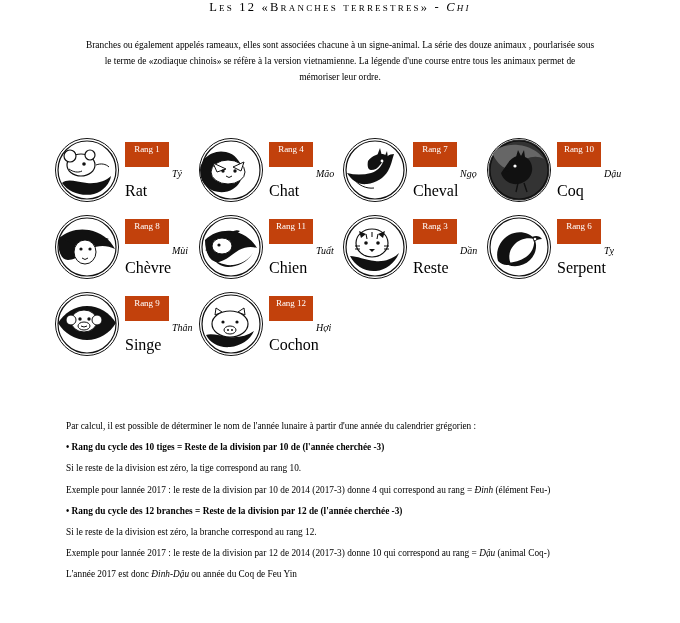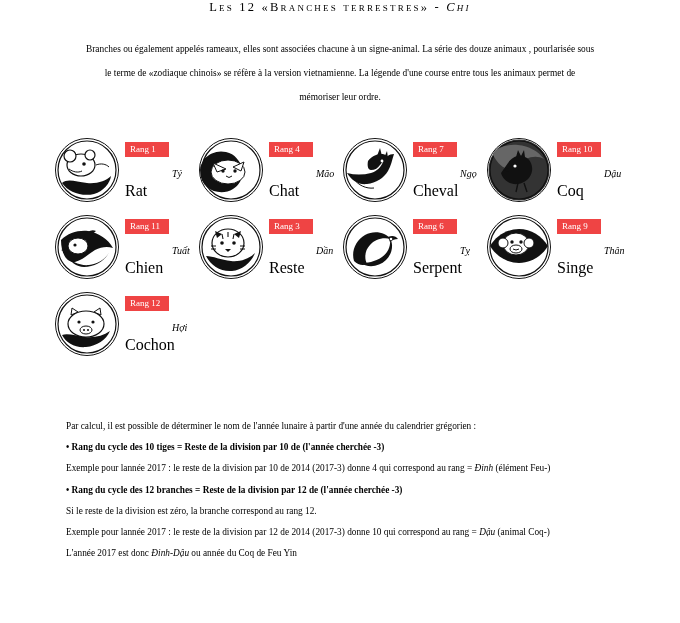--- a/index.html
+++ b/index.html
@@ -33,21 +33,21 @@
   }
   .title .lead { font-weight: 400; }
   .title .ital { font-style: italic; }
 
   
   .intro {
     width: 510px;
     margin: 22px auto 0 auto;
     text-align: center;
     font-size: 9.4px;
-    line-height: 24px;
+    line-height: 16px;
   }
 
   
   .grid {
     position: absolute;
     top: 138px;
     left: 55px;
     width: 576px;
     display: grid;
     grid-template-columns: repeat(4, 144px);
@@ -68,25 +68,26 @@
     background: #ffffff;
     border: 1px solid #111;
   }
   .medallion svg { display: block; }
 
   .rank {
     position: absolute;
     left: 70px;
     top: 4px;
     min-width: 44px;
-    height: 15px;
+    height: 25px;
     line-height: 15px;
-    background: #ef4444;
+    background: #c2410c;
     color: #ffffff;
     font-size: 9px;
+    text-align: center;
     padding: 0 5px;
     box-sizing: border-box;
     white-space: nowrap;
     font-family: "Liberation Serif", serif;
   }
   .name-viet {
     position: absolute;
     left: 70px;
     top: 30px;
     font-style: italic;
@@ -199,20 +200,38 @@
           <path d="M30 44l-2 9M36 44l3 9" stroke="#111" stroke-width="1.4" fill="none"></path>
         </svg>
       </div>
       <div class="rank">Rang 10</div>
       <div class="name-viet">Dậu</div>
       <div class="name-fr">Coq</div>
     </div>
 
 
 
+    <div class="cell">
+      <div class="medallion">
+        <svg width="62" height="62" viewBox="0 0 62 62">
+          <circle cx="31" cy="31" r="30.5" fill="#fff"></circle>
+          <circle cx="31" cy="31" r="29" fill="none" stroke="#111" stroke-width="1.2"></circle>
+          <path d="M3 22c8-7 19-10 30-8 11 2 21 9 26 19-8-4-17-4-25 0-8 4-14 11-22 11-7 0-11-10-9-22z" fill="#111"></path>
+          <ellipse cx="29" cy="36" rx="11" ry="12" fill="#fff" stroke="#111" stroke-width="1"></ellipse>
+          <circle cx="25" cy="33" r="1.6" fill="#111"></circle>
+          <circle cx="34" cy="33" r="1.6" fill="#111"></circle>
+          <path d="M26 42q3 3 6 0" fill="none" stroke="#111" stroke-width="1"></path>
+          <path d="M19 26c-4-4-9-5-13-3 4 1 8 3 11 6z" fill="#111"></path>
+          <path d="M40 26c4-4 9-5 13-3-4 1-8 3-11 6z" fill="#111"></path>
+        </svg>
+      </div>
+      <div class="rank">Rang 8</div>
+      <div class="name-viet">Mùi</div>
+      <div class="name-fr">Chèvre</div>
+    </div>
 
     <div class="cell">
       <div class="medallion">
         <svg width="62" height="62" viewBox="0 0 62 62">
           <circle cx="31" cy="31" r="30.5" fill="#fff"></circle>
           <circle cx="31" cy="31" r="29" fill="none" stroke="#111" stroke-width="1.2"></circle>
           <path d="M5 24c7-7 17-10 27-9 11 2 20 8 25 17-6-2-12-1-18 2-7 4-12 10-20 12-8 1-14-8-14-22z" fill="#111"></path>
           <path d="M8 36c5 9 15 14 25 13 9-1 17-6 21-14-5 10-15 16-26 16-8 0-15-6-20-15z" fill="#111"></path>
           <ellipse cx="22" cy="30" rx="10" ry="8" fill="#fff" stroke="#111" stroke-width="1"></ellipse>
           <circle cx="19" cy="29" r="1.6" fill="#111"></circle>
@@ -304,20 +323,21 @@
     </div>
 
   </div>
 
   <div class="notes">
     <p class="tight">Par calcul, il est possible de déterminer le nom de l'année lunaire à partir d'une année du calendrier grégorien :</p>
     <p class="tight">
       <span class="bullet">•</span>
       <span class="b">Rang du cycle des 10 tiges = Reste de la division par 10 de (l'année cherchée -3)</span>
     </p>
+    <p class="tight">Si le reste de la division est zéro, la tige correspond au rang 10.</p>
     <p>
       <span>Exemple  pour lannée 2017 : le reste de la division par 10 de 2014 (2017-3) donne 4 qui correspond au rang = </span><span class="i">Ðinh</span><span> (élément Feu-)</span>
     </p>
     <p class="tight">
       <span class="bullet">•</span>
       <span class="b">Rang du cycle des 12 branches = Reste de la division par 12 de (l'année cherchée -3)</span>
     </p>
     <p class="tight">Si le reste de la division est zéro, la branche correspond au rang 12.</p>
     <p>
       <span>Exemple  pour lannée 2017 : le reste de la division par 12 de 2014 (2017-3) donne 10 qui correspond au rang = </span><span class="i">Dậu</span><span> (animal Coq-)</span>

